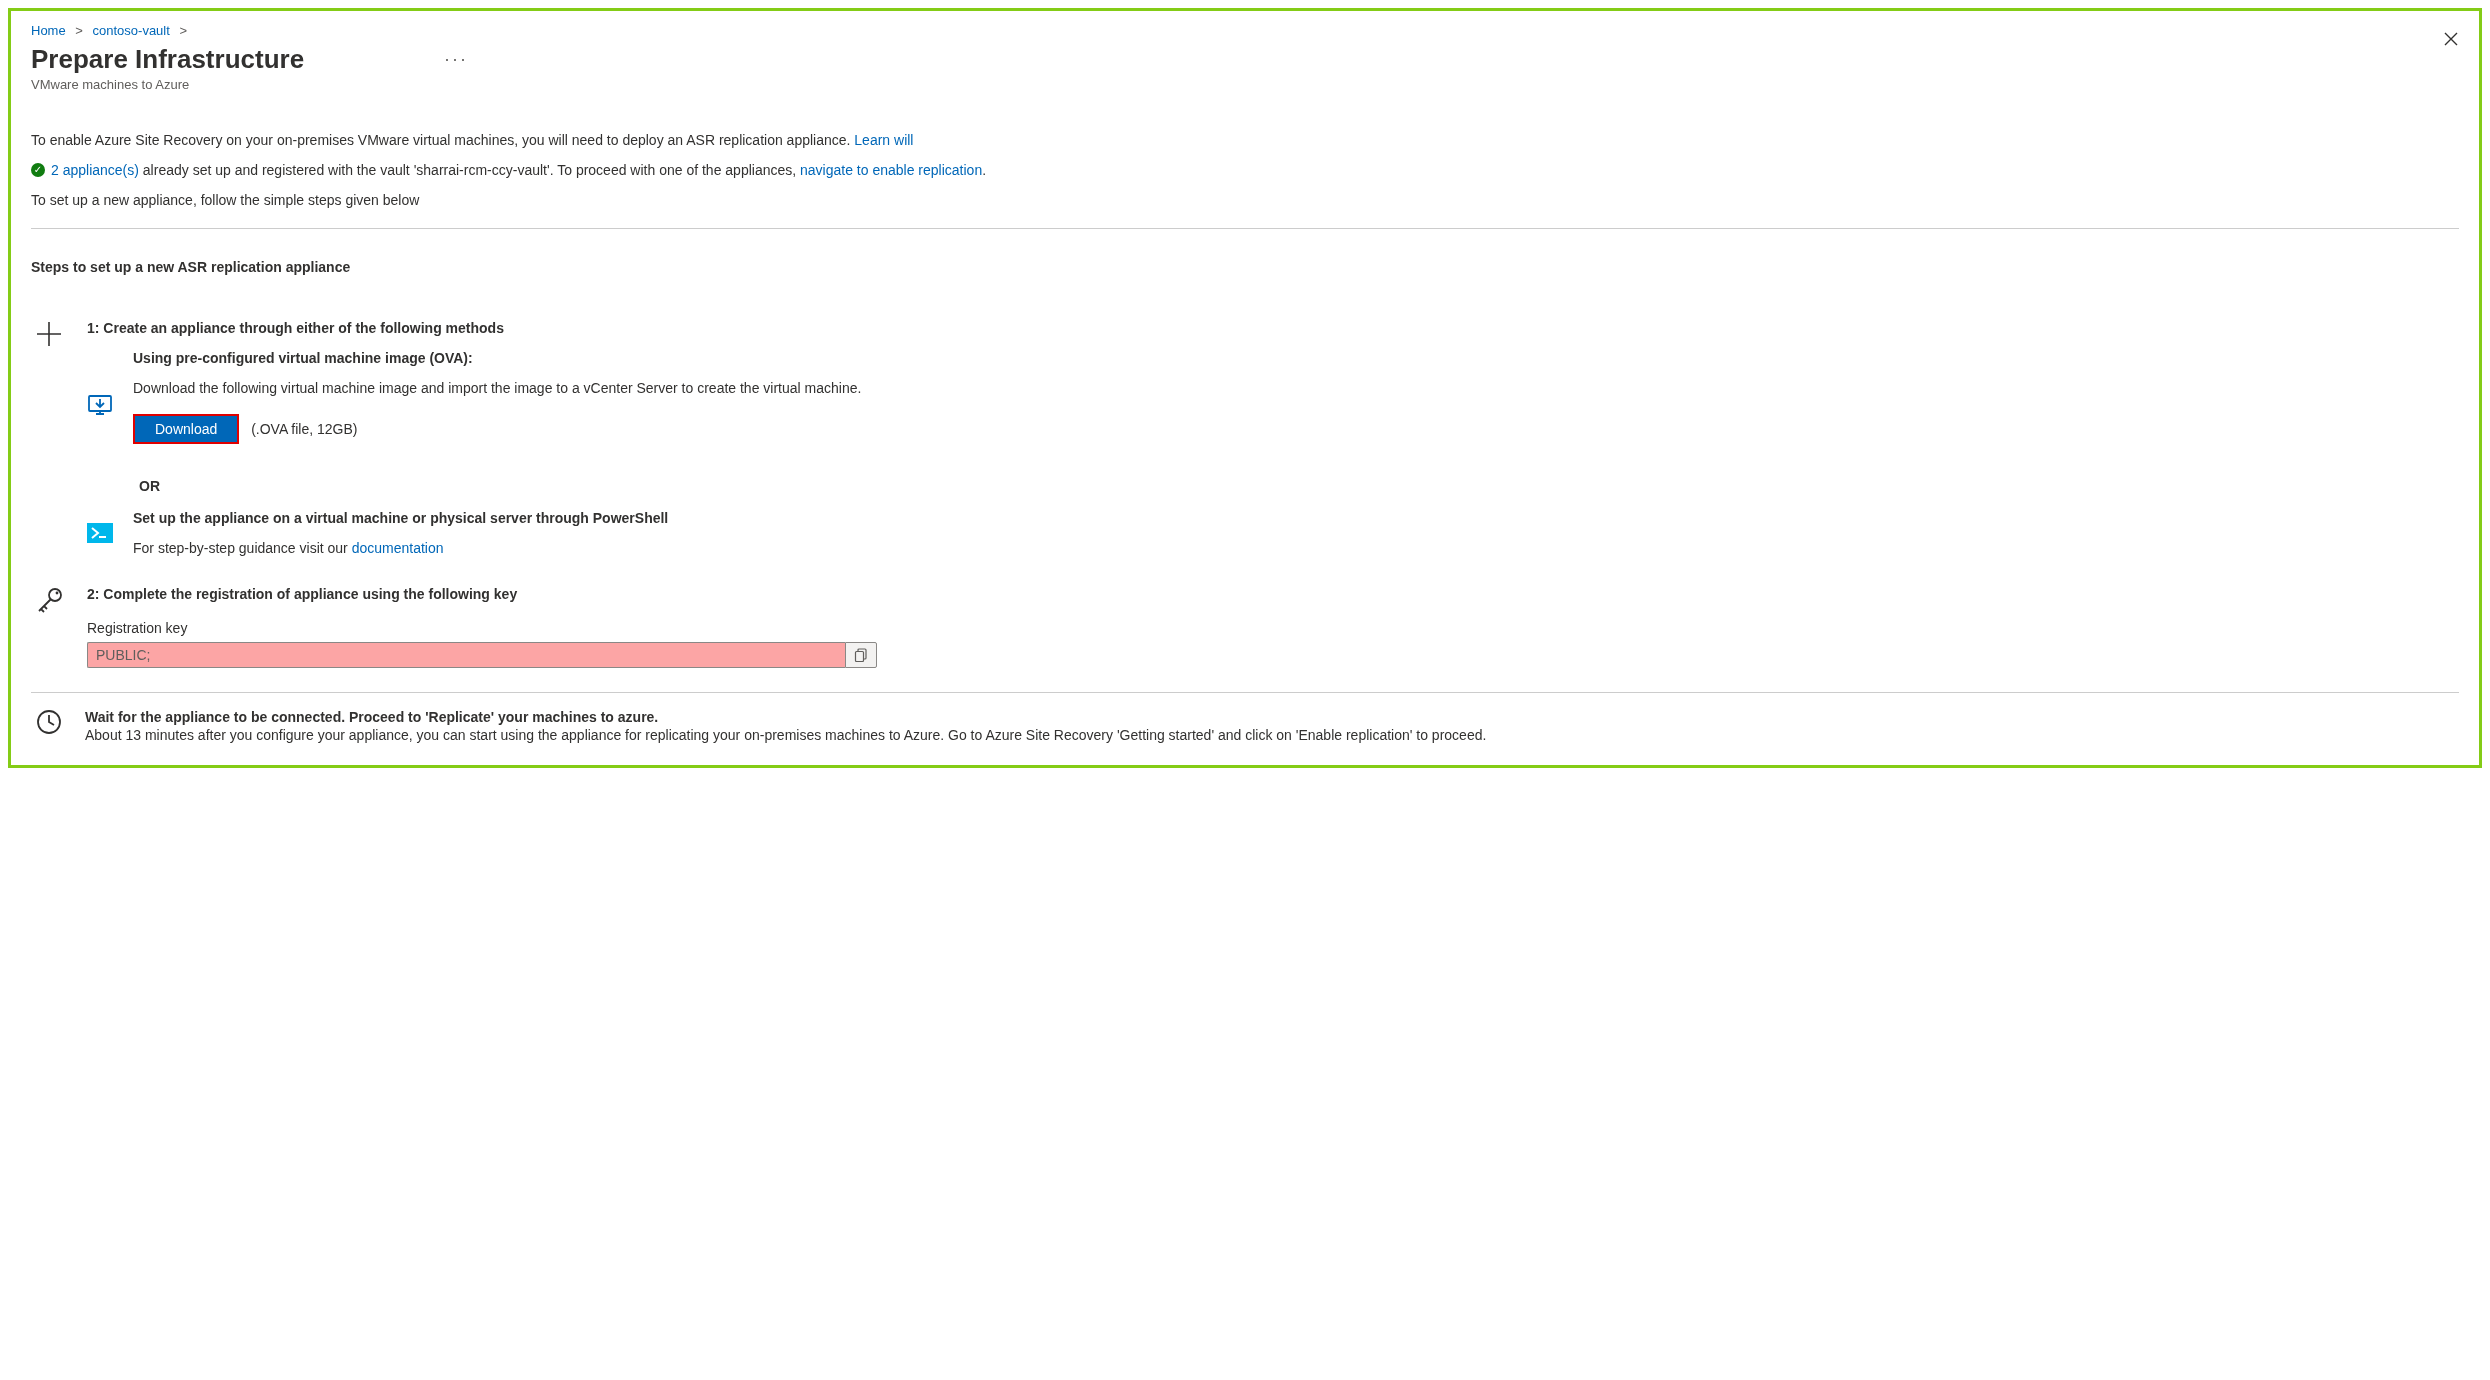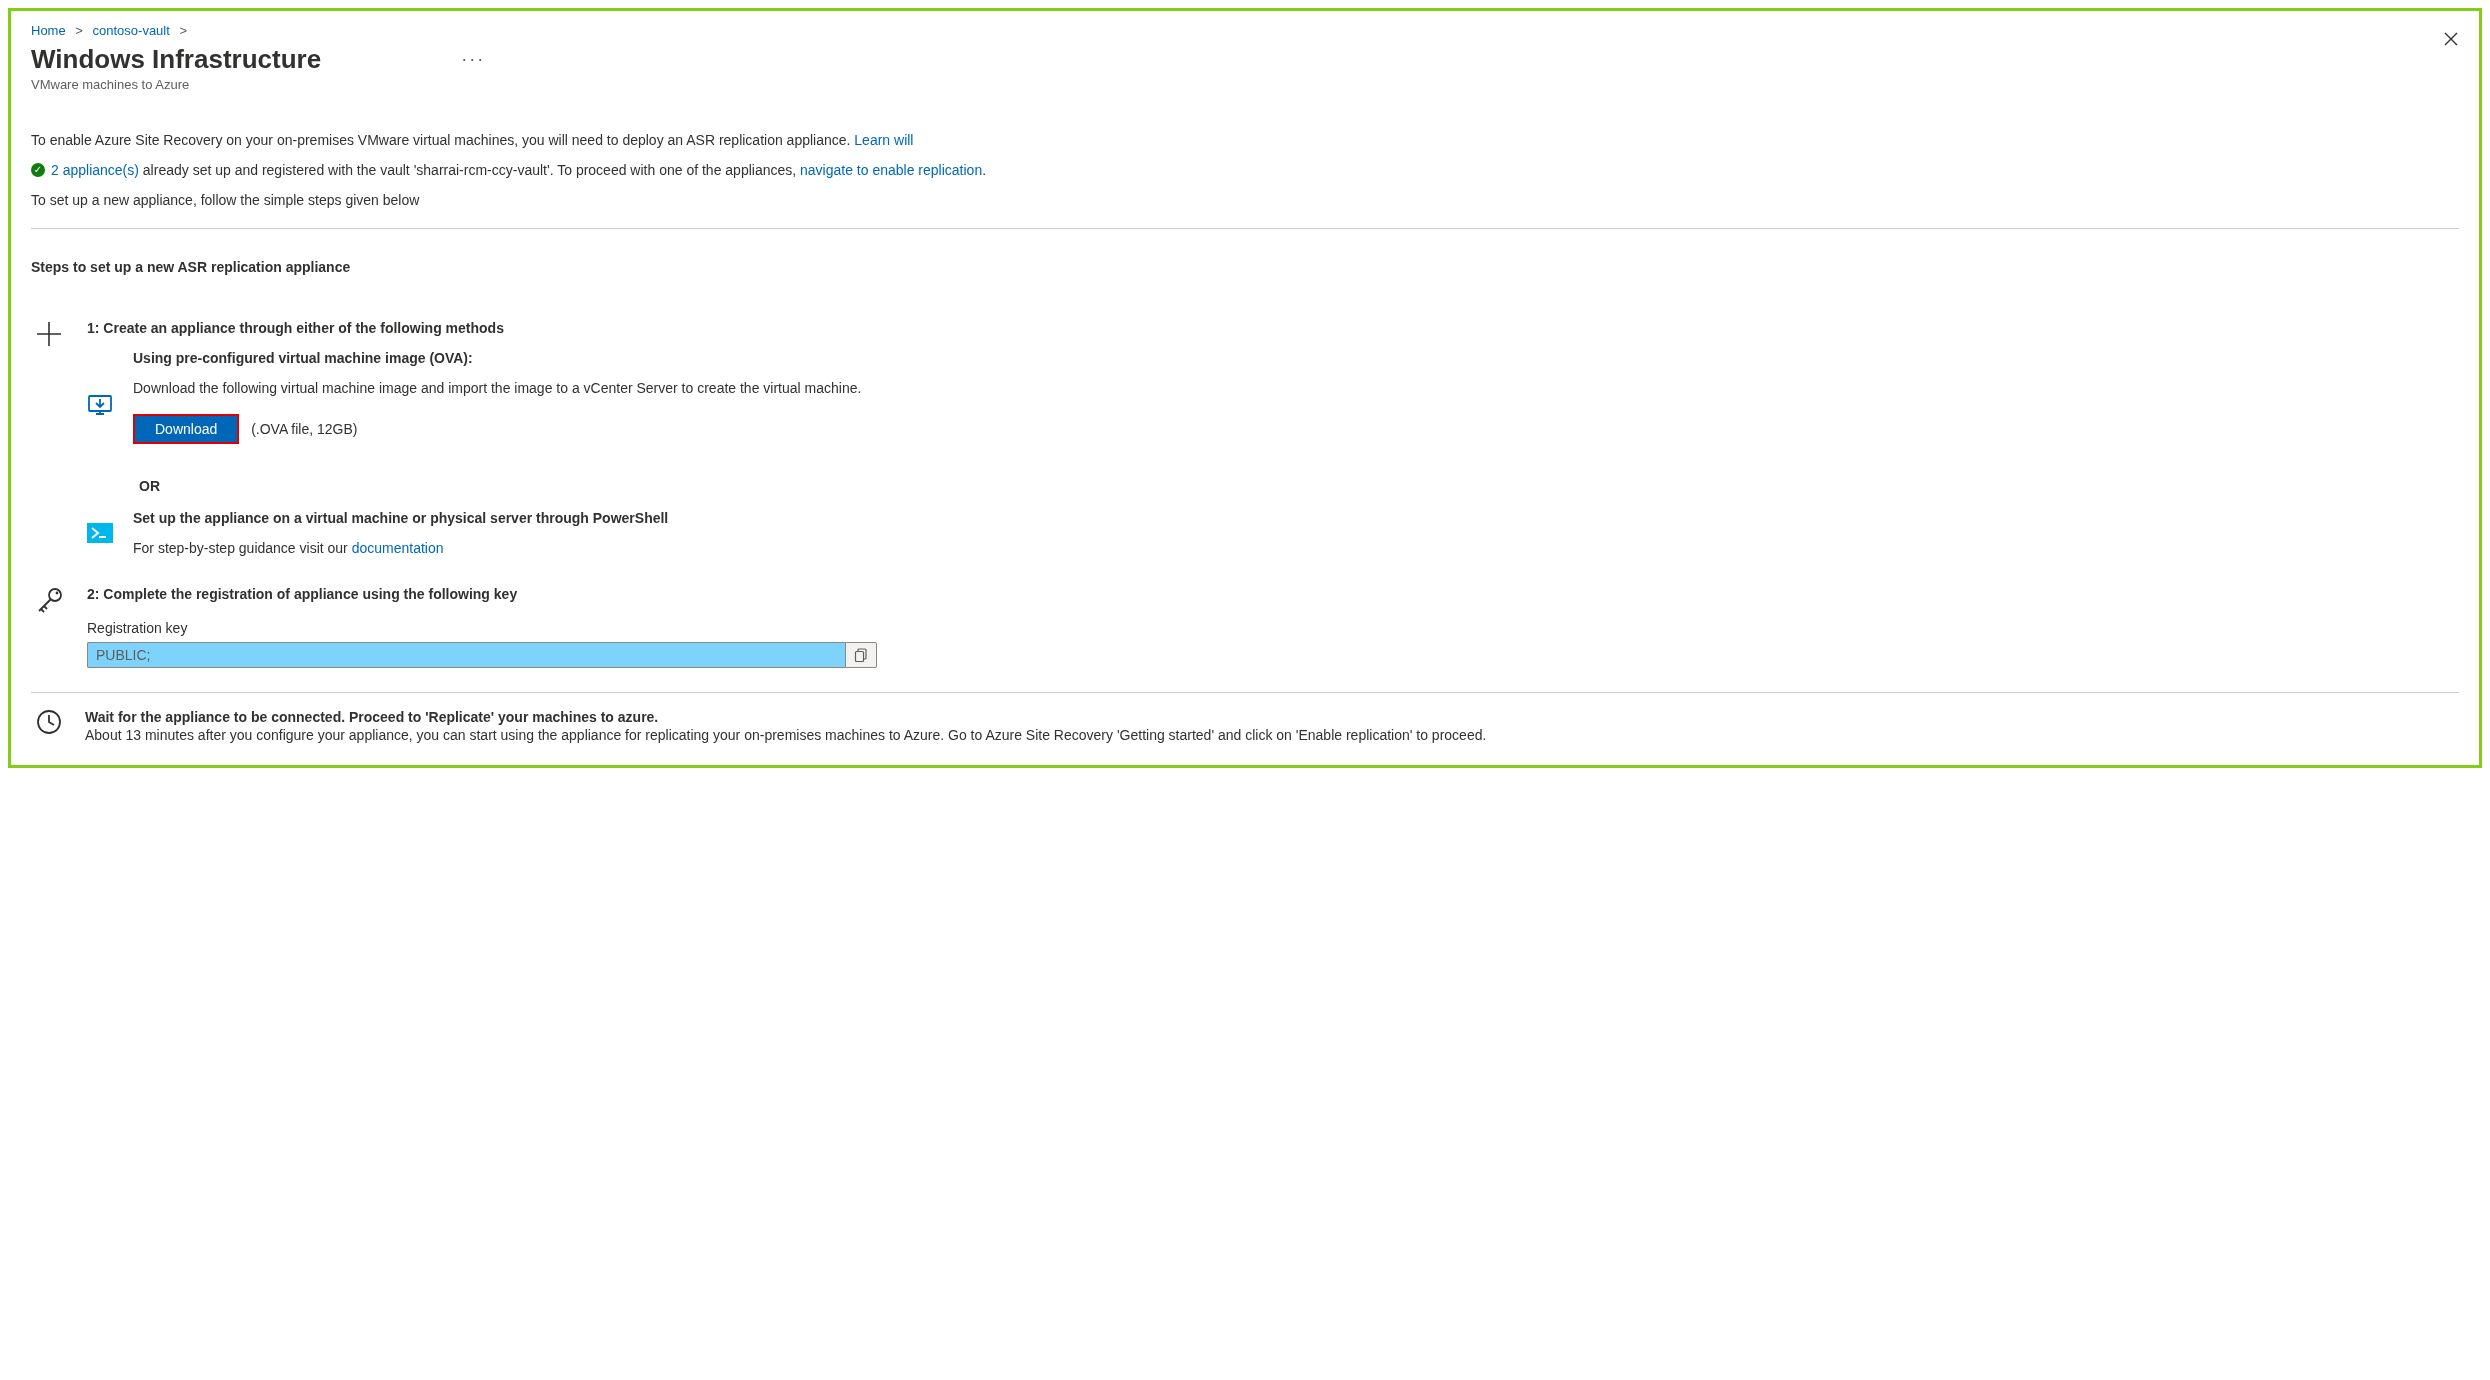--- a/index.html
+++ b/index.html
@@ -92,21 +92,21 @@
     font-family: inherit;
   }
   .download-note { margin-left: 8px; color: #323130; }
   .or-label { font-weight: 600; margin: 16px 0 16px 52px; }
   .reg-label { margin: 18px 0 6px 0; }
   .reg-field-row { display: flex; align-items: stretch; max-width: 790px; }
   .reg-input {
     flex: 1;
     border: 1px solid #8a8886;
     border-right: none;
-    background: #7dd3fc;
+    background: #fca5a5;
     padding: 4px 8px;
     font-family: inherit;
     font-size: 14px;
     color: #605e5c;
     border-radius: 2px 0 0 2px;
   }
   .copy-btn {
     border: 1px solid #8a8886;
     background: #f3f2f1;
     padding: 0 8px;
@@ -131,21 +131,21 @@
   </button>
 
   <div class="breadcrumb">
     <a href="#">Home</a>
     <span class="sep">&gt;</span>
     <a href="#">contoso-vault</a>
     <span class="sep">&gt;</span>
   </div>
 
   <div class="title-row">
-    <h1 class="title">Windows Infrastructure</h1>
+    <h1 class="title">Prepare Infrastructure</h1>
     <span class="ellipsis">···</span>
   </div>
   <div class="subtitle">VMware machines to Azure</div>
 
   <div class="intro">
     <span>To enable Azure Site Recovery on your on-premises VMware virtual machines, you will need to deploy an ASR replication appliance. </span><a href="#" class="link">Learn will</a>
   </div>
 
   <div class="status-line">
     <span class="ok-icon">✓</span>

